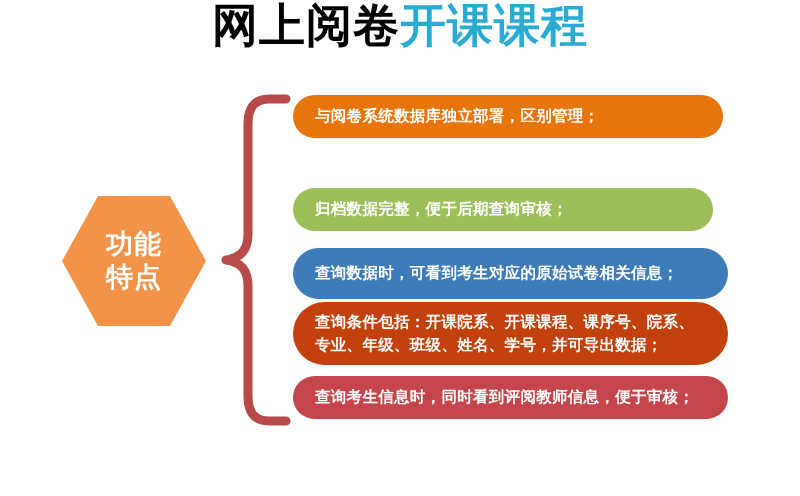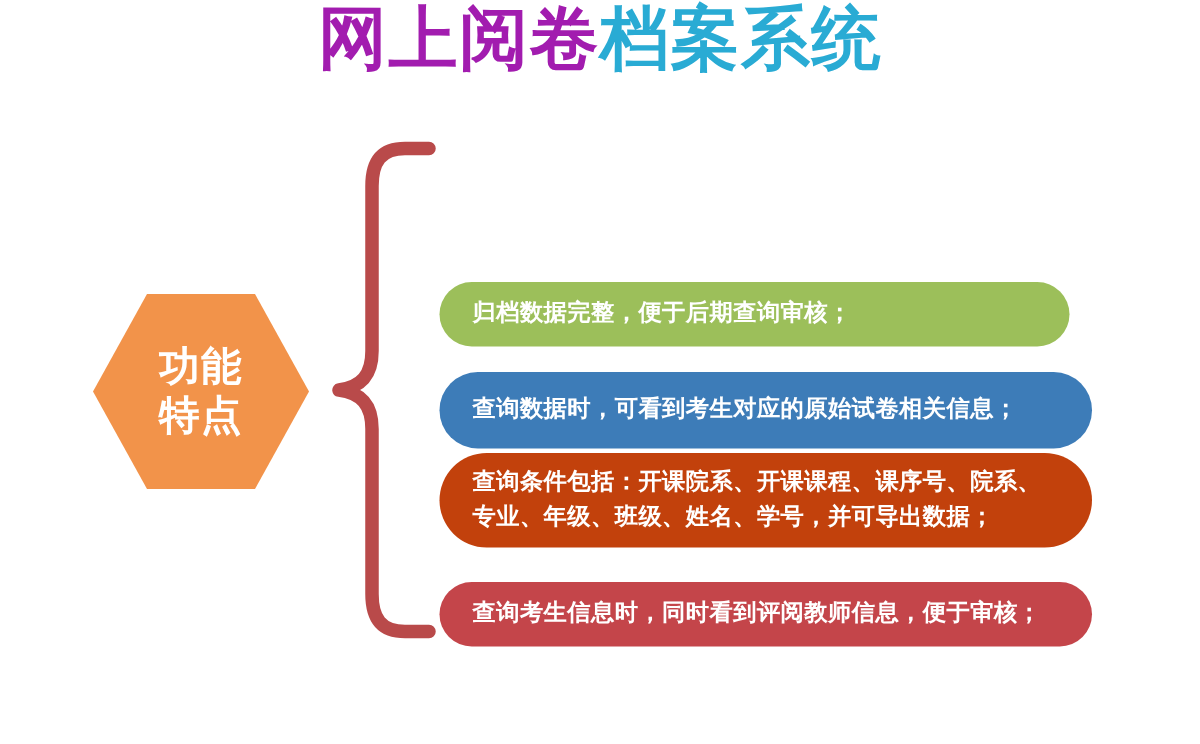--- a/index.html
+++ b/index.html
@@ -95,44 +95,47 @@
   .pill .pill-text {
     white-space: pre-line;
     display: block;
     width: 100%;
   }
 
   #pill-0 { left: 293px; top: 95px;  width: 430px; height: 43px; }
   #pill-1 { left: 293px; top: 165px; width: 420px; height: 43px; margin-top: 23px; }
   #pill-2 { left: 293px; top: 248px; width: 435px; height: 51px; }
   #pill-3 { left: 293px; top: 302px; width: 435px; height: 63px; }
-  #pill-4 { left: 293px; top: 388px; width: 435px; height: 43px; }
+  #pill-4 { left: 293px; top: 376px; width: 435px; height: 43px; }
 </style>
 </head>
 <body>
 
 <div id="stage">
 
   <div id="title">
-    <span class="t-main" style="color: #a21caf;">网上阅卷</span><span class="t-accent" style="color: rgb(41, 171, 212);">档案系统</span>
+    <span class="t-main" style="color: #000000;">网上阅卷</span><span class="t-accent" style="color: rgb(41, 171, 212);">开课课程</span>
   </div>
 
   <div id="hex-wrap">
     <div id="hex-shape" style="background: rgb(242, 147, 74);">
       <div id="hex-label">功能
 特点</div>
     </div>
   </div>
 
   <div id="brace">
     <svg width="86" height="336" viewBox="0 0 86 336" fill="none" xmlns="http://www.w3.org/2000/svg" aria-hidden="true">
       <path d="M78 7 H62 C46 7 40 16 40 32 V142 C40 158 33 166 18 168 C33 170 40 178 40 194 V304 C40 320 46 329 62 329 H78" stroke="#b94a4a" stroke-width="9" stroke-linecap="round" stroke-linejoin="round" fill="none"></path>
     </svg>
   </div>
 
+  <div class="pill" id="pill-0" style="background: rgb(232, 116, 12);">
+    <span class="pill-text">与阅卷系统数据库独立部署，区别管理；</span>
+  </div>
   <div class="pill" id="pill-1" style="background: rgb(156, 191, 90);">
     <span class="pill-text">归档数据完整，便于后期查询审核；</span>
   </div>
   <div class="pill" id="pill-2" style="background: rgb(61, 124, 184);">
     <span class="pill-text">查询数据时，可看到考生对应的原始试卷相关信息；</span>
   </div>
   <div class="pill" id="pill-3" style="background: #c2410c;">
     <span class="pill-text">查询条件包括：开课院系、开课课程、课序号、院系、
 专业、年级、班级、姓名、学号，并可导出数据；</span>
   </div>

